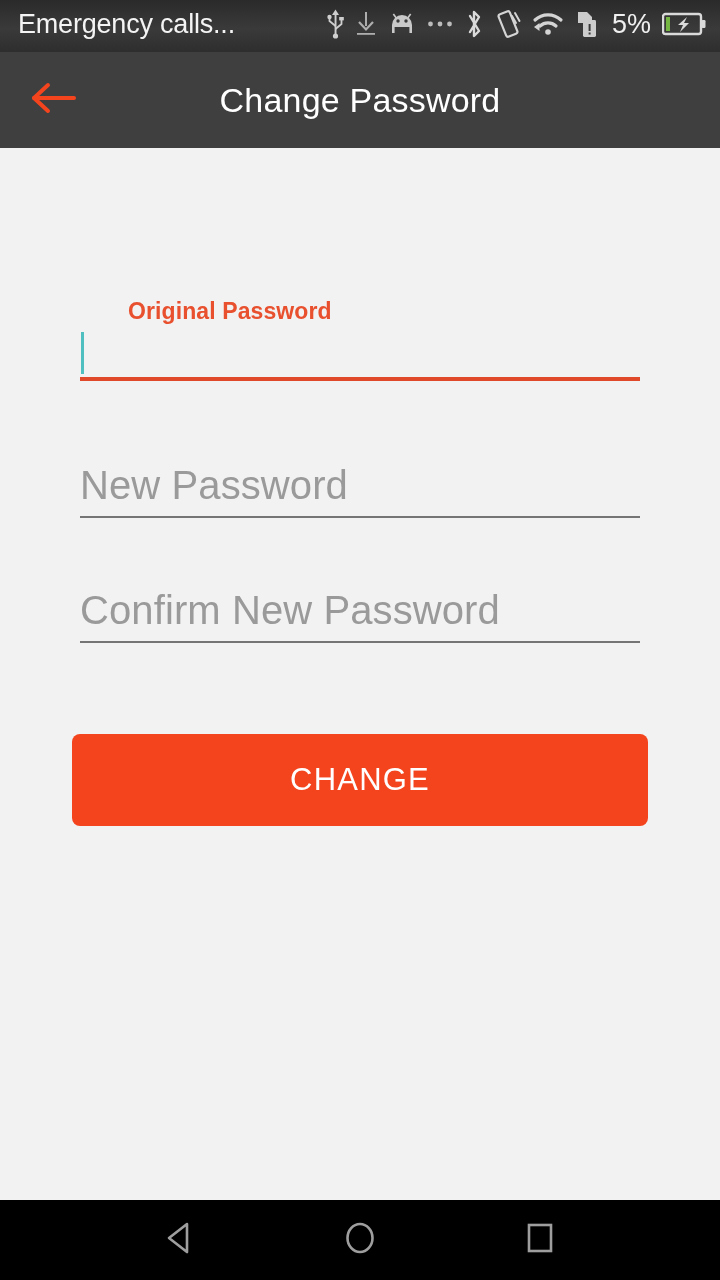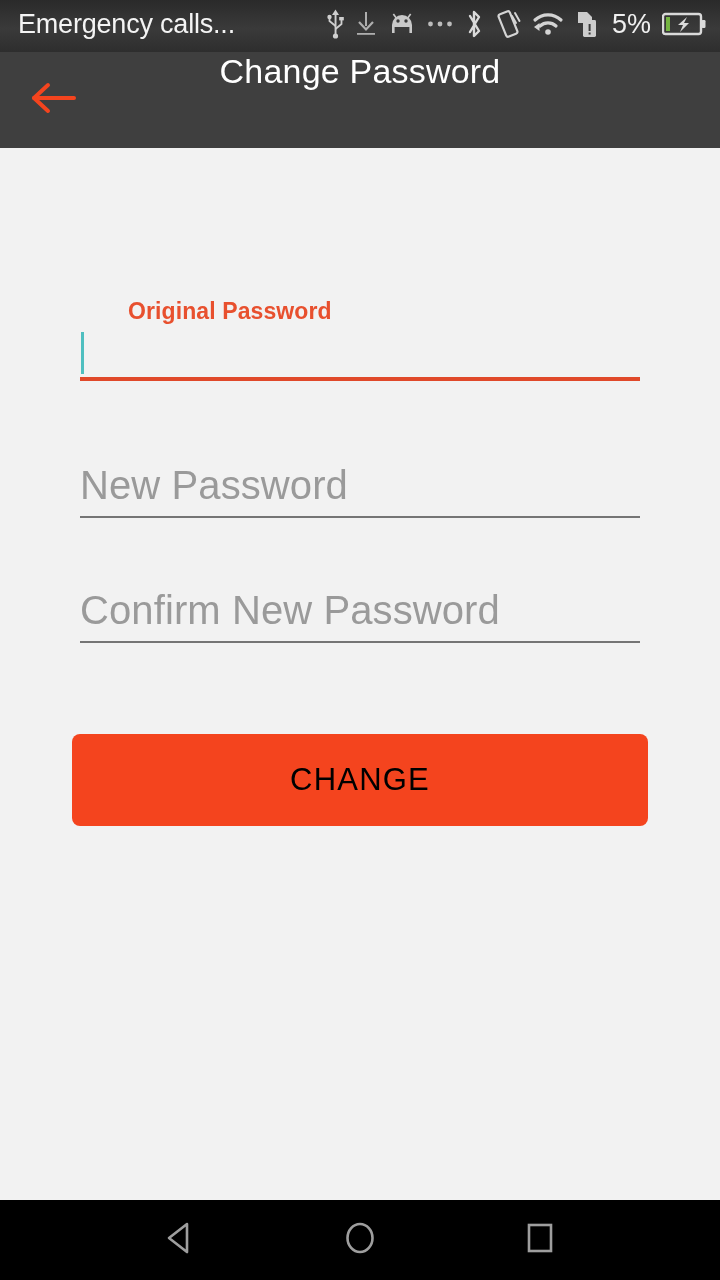--- a/index.html
+++ b/index.html
@@ -56,20 +56,21 @@
   }
 
   
   .app-bar {
     position: absolute;
     top: 52px; left: 0;
     width: 720px;
     height: 96px;
     background: #3F3F3F;
     display: flex;
+    align-items: center;
   }
   .back-btn {
     position: absolute;
     left: 22px;
     top: 50%;
     transform: translateY(-50%);
     width: 62px;
     height: 60px;
     display: flex;
     align-items: center;
@@ -148,21 +149,21 @@
   
   .change-btn {
     position: absolute;
     left: 72px;
     top: 586px;
     width: 576px;
     height: 92px;
     background: #F4441E;
     border: none;
     border-radius: 8px;
-    color: #000000;
+    color: #ffffff;
     font-size: 31px;
     font-family: "Liberation Sans", sans-serif;
     letter-spacing: 1.2px;
     cursor: pointer;
   }
 
   
   .nav-bar {
     position: absolute;
     left: 0; bottom: 0;

